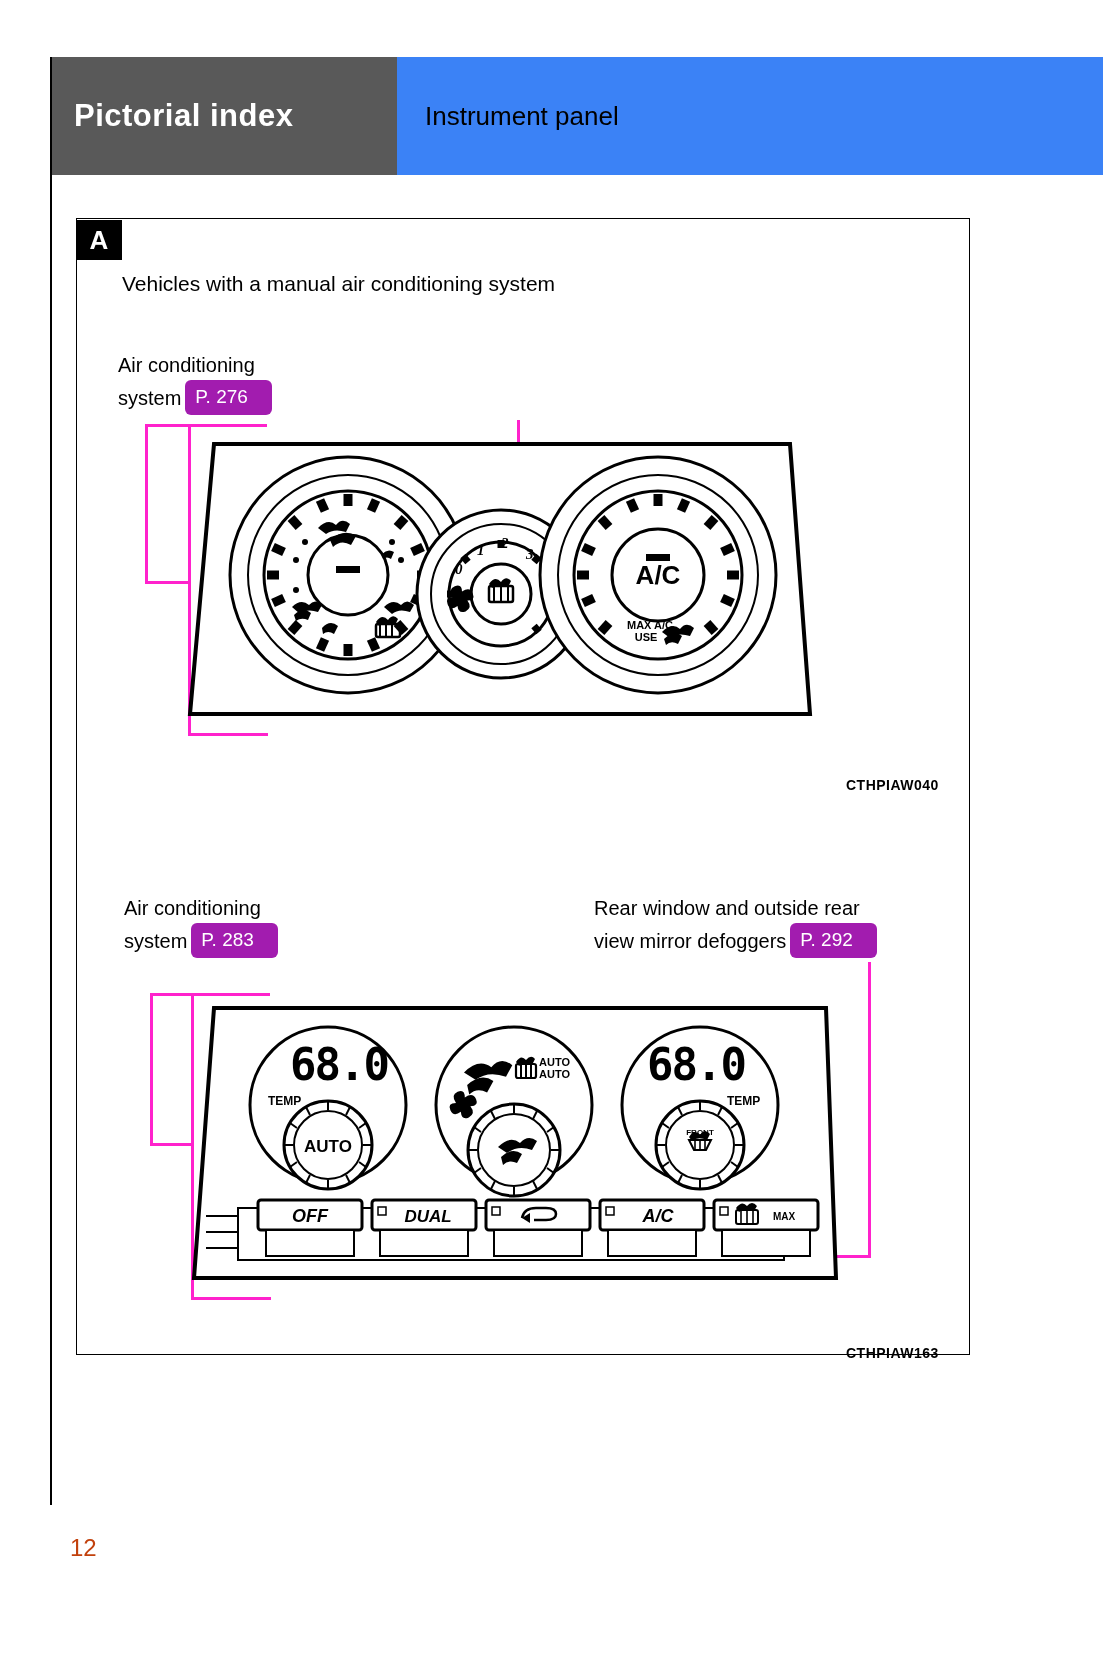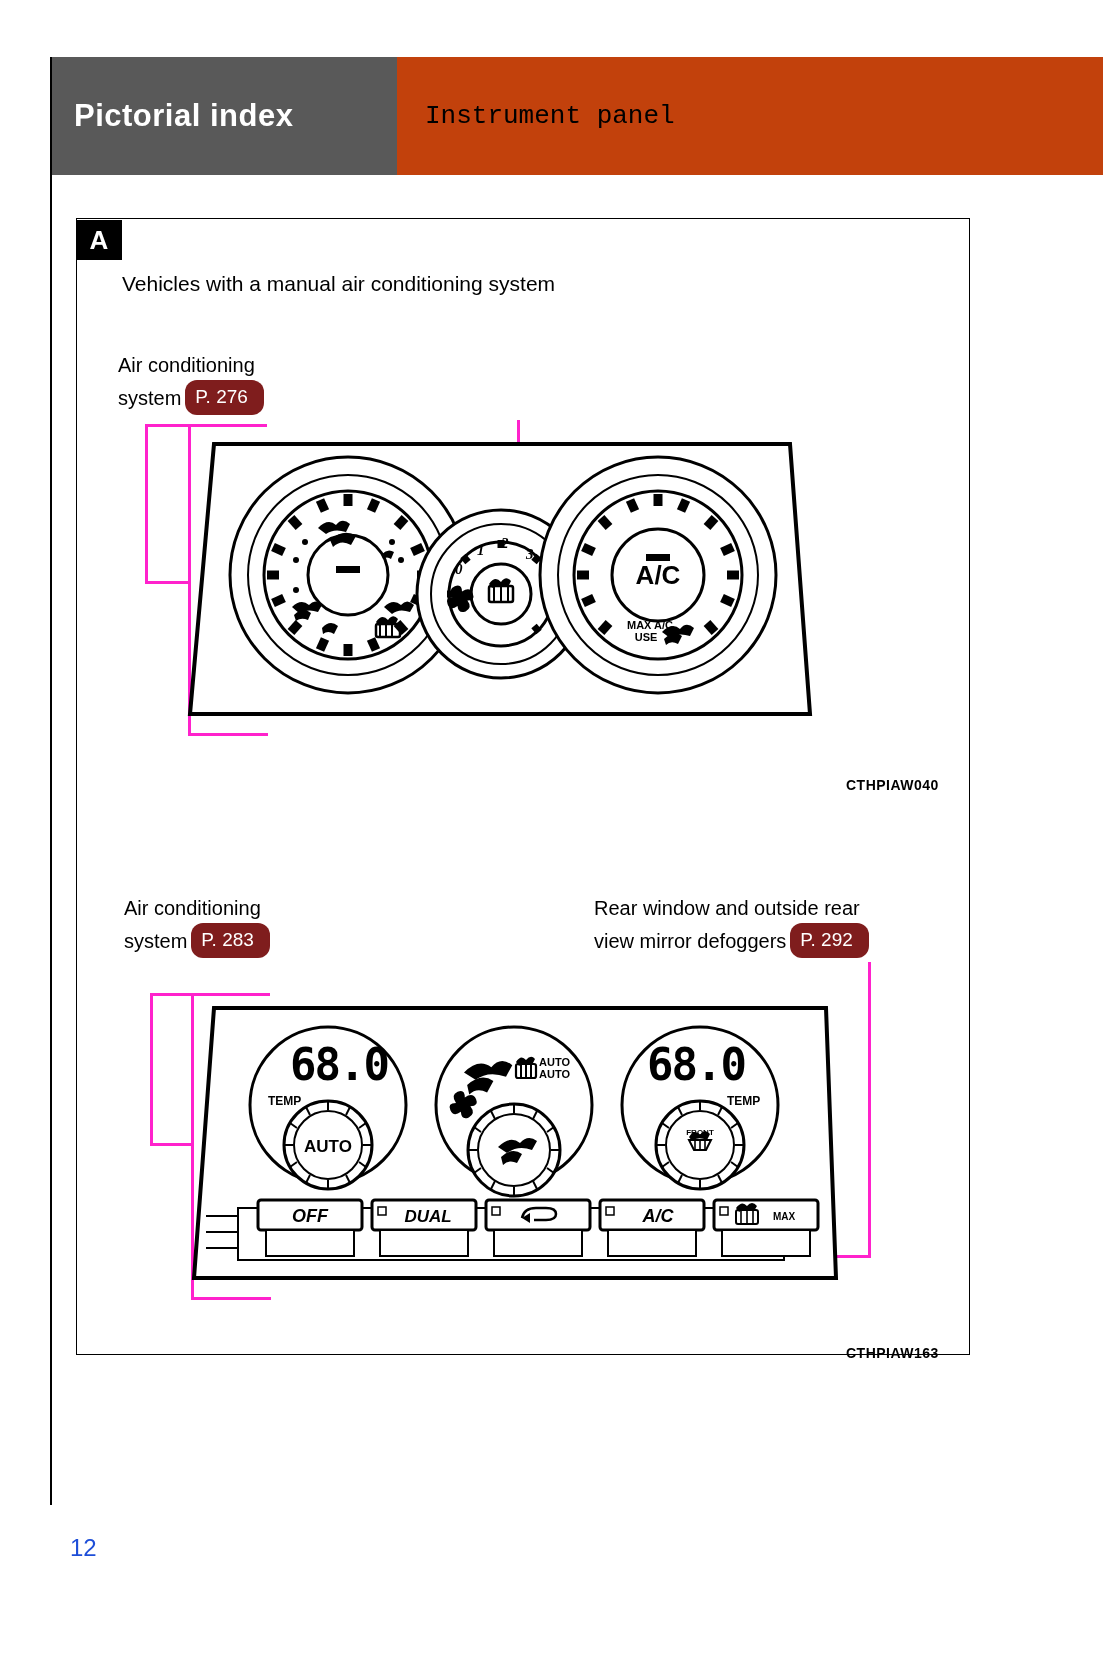--- a/index.html
+++ b/index.html
@@ -46,28 +46,27 @@
     display: flex;
     align-items: center;
     padding-left: 22px;
     box-sizing: border-box;
     font-size: 31px;
     font-weight: bold;
     letter-spacing: 0.5px;
   }
   .header-title {
     flex: 1;
-    background: #c2410c;
+    background: #3b82f6;
     display: flex;
     align-items: center;
     padding-left: 28px;
     box-sizing: border-box;
     font-size: 26px;
     color: #000;
-    font-family: Liberation Mono, monospace;
   }
 
   
   .content-box {
     position: absolute;
     left: 76px; top: 218px;
     width: 894px; height: 1137px;
     border: 1px solid #000;
     box-sizing: border-box;
     background: #fff;
@@ -98,25 +97,25 @@
 
   
   .callout {
     position: absolute;
     font-size: 20px;
     line-height: 30px;
     color: #000;
   }
   .pageref {
     display: inline-block;
-    background: #7f1d1d;
+    background: #a21caf;
     color: #ffffff;
     font-size: 19px;
-    padding: 2px 16px 3px 10px;
-    border-radius: 12px;
+    padding: 2px 24px 3px 10px;
+    border-radius: 6px;
     vertical-align: 2px;
     margin-left: 4px;
     white-space: nowrap;
   }
 
   .callout-ac-manual { left: 118px; top: 350px; width: 200px; }
   .callout-def-manual { left: 374px; top: 350px; width: 570px; }
   .callout-ac-auto { left: 124px; top: 893px; width: 220px; }
   .callout-def-auto { left: 594px; top: 893px; width: 340px; }
 
@@ -133,21 +132,21 @@
     font-family: "Liberation Sans", sans-serif;
   }
   .figcode-1 { left: 846px; top: 777px; }
   .figcode-2 { left: 846px; top: 1345px; }
 
   
   .page-number {
     position: absolute;
     left: 70px; top: 1534px;
     font-size: 24px;
-    color: #1d4ed8;
+    color: #c2410c;
   }
 
   
   .figure { position: absolute; }
   .fig-manual { left: 170px; top: 432px; width: 660px; height: 300px; }
   .fig-auto   { left: 176px; top: 1000px; width: 676px; height: 300px; }
 
   svg { display: block; }
 </style>
 </head>

